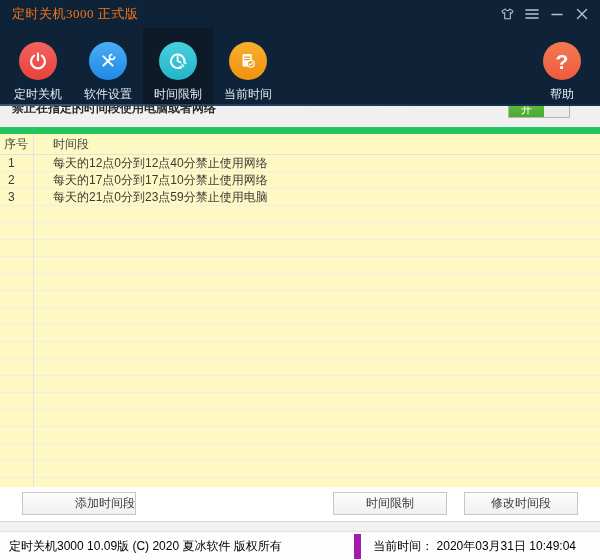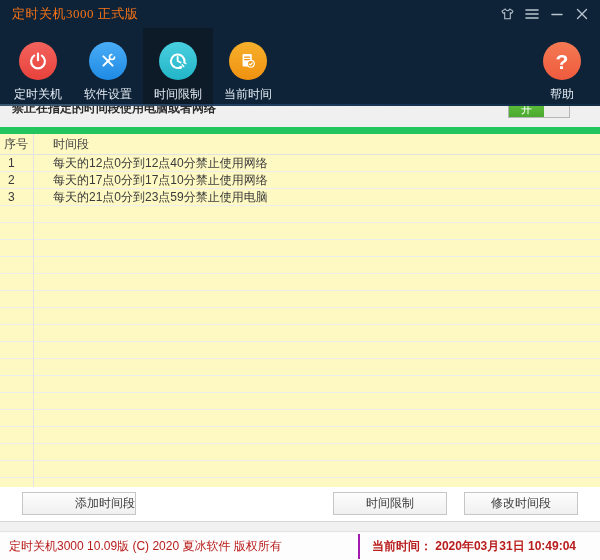--- a/index.html
+++ b/index.html
@@ -91,23 +91,23 @@
     border: 1px solid #c6c6c6; color: #3d3d3d; font-size: 12px;
     font-family: "Liberation Sans", "DejaVu Sans", sans-serif;
     cursor: pointer;
   }
   .btn-add    { left: 22px; text-align: right; }
   .btn-delete { left: 333px; }
   .btn-modify { left: 464px; }
 
   
   .divider-strip { height: 11px; background: #f1f1f1; border-top: 1px solid #d6d6d6; border-bottom: 1px solid #e2e2e2; }
-  .statusbar { height: 28px; background: #fdfdfd; display: flex; align-items: center; color: #b91c1c; }
+  .statusbar { height: 28px; background: #fdfdfd; display: flex; align-items: center; color: #000000; }
   .status-left { padding-left: 9px; flex: 1; white-space: nowrap; }
-  .status-right { border-left: 2px solid #a21caf; padding: 4px 24px 4px 12px; white-space: nowrap; font-weight: bold; }
+  .status-right { border-left: 7px solid #a21caf; padding: 4px 24px 4px 12px; white-space: nowrap; }
 </style>
 </head>
 <body>
 
 <div class="top-band">
 
   <div class="titlebar">
     <span class="window-title">定时关机3000 正式版</span>
     <div class="win-controls">
       <span class="win-btn">

